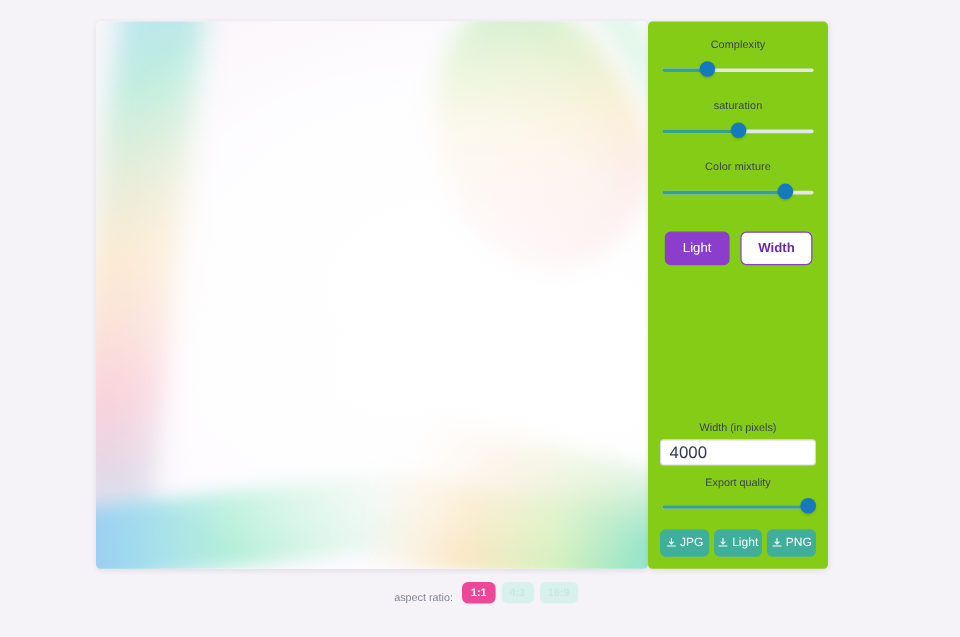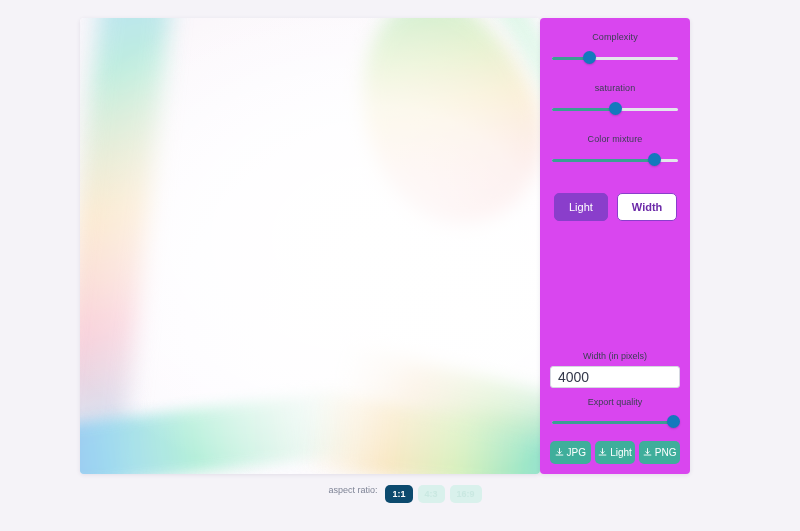--- a/index.html
+++ b/index.html
@@ -85,21 +85,21 @@
   }
   .veil {
     inset: 0;
     background: radial-gradient(95% 72% at 62% 48%, rgba(255,255,255,.96) 0%, rgba(255,255,255,.72) 40%, rgba(255,255,255,0) 78%);
   }
 
   
   .panel {
     position: absolute; left: 540px; top: 18px;
     width: 150px; height: 456px;
-    background: #d946ef;
+    background: #84cc16;
     border-radius: 4px;
     box-shadow: 0 1px 4px rgba(60,40,90,.10);
     padding: 14px 10px 0;
   }
   .ctl { margin-bottom: 18px; }
   .ctl-label {
     font-size: 9px; color: #3a3f52; text-align: center;
     margin-bottom: 9px; letter-spacing: .1px;
   }
   .slider { position: relative; height: 14px; }
@@ -139,29 +139,29 @@
   .btn-exp {
     flex: 1; display: flex; align-items: center; justify-content: center; gap: 3px;
     background: #3fae9b; color: #fff; border: none; border-radius: 5px;
     font-size: 10px; padding: 6px 2px; cursor: pointer; font-family: inherit;
   }
   .dl { width: 9px; height: 9px; flex: none; }
 
   
   .aspect-bar {
     position: absolute; left: 0; right: 0; top: 485px;
-    display: flex; align-items: flex-start; justify-content: center; gap: 5px; margin-left: 10px;
+    display: flex; align-items: flex-end; justify-content: center; gap: 5px; margin-left: 10px;
   }
   .aspect-text { font-size: 9px; color: #7f8496; margin-right: 3px; }
   .chip {
     min-width: 26px; text-align: center; font-size: 9px; font-weight: bold;
     padding: 4px 7px; border-radius: 5px; border: none; cursor: pointer;
     font-family: inherit;
   }
-  .chip.active { background: #0c4a6e; color: #ffffff; }
+  .chip.active { background: #ec4899; color: #ffffff; }
   .chip.dim    { background: #d9f1ec; color: #c9e8e1; }
 </style>
 </head>
 <body>
 
 <div id="app">
 
   <div class="canvas-wrap">
     <div class="art">
       <i class="base"></i>

